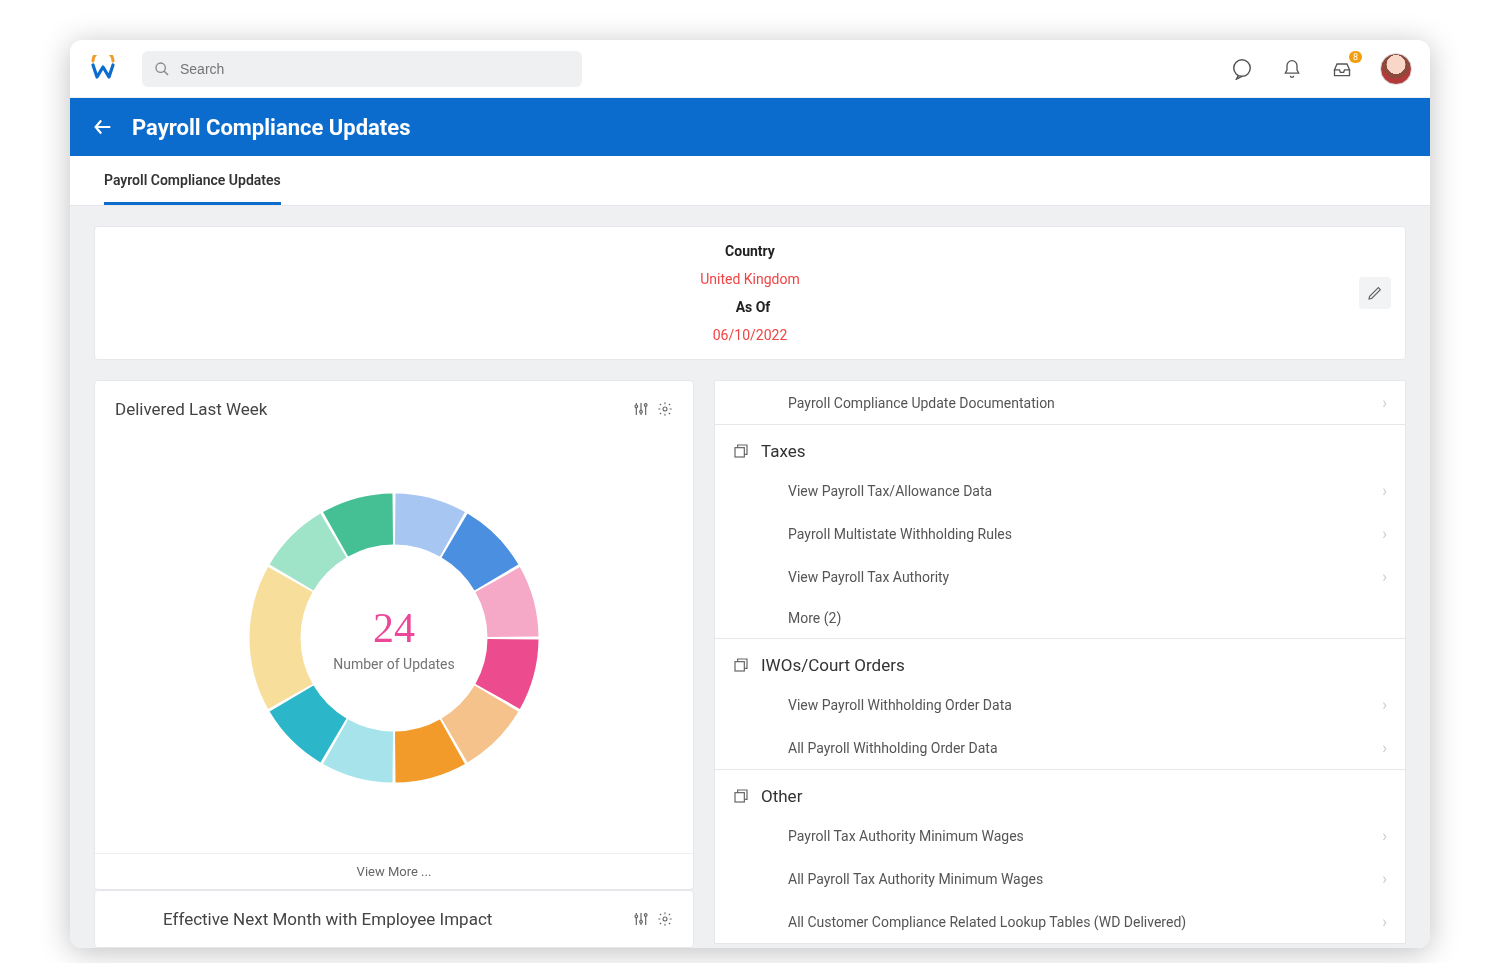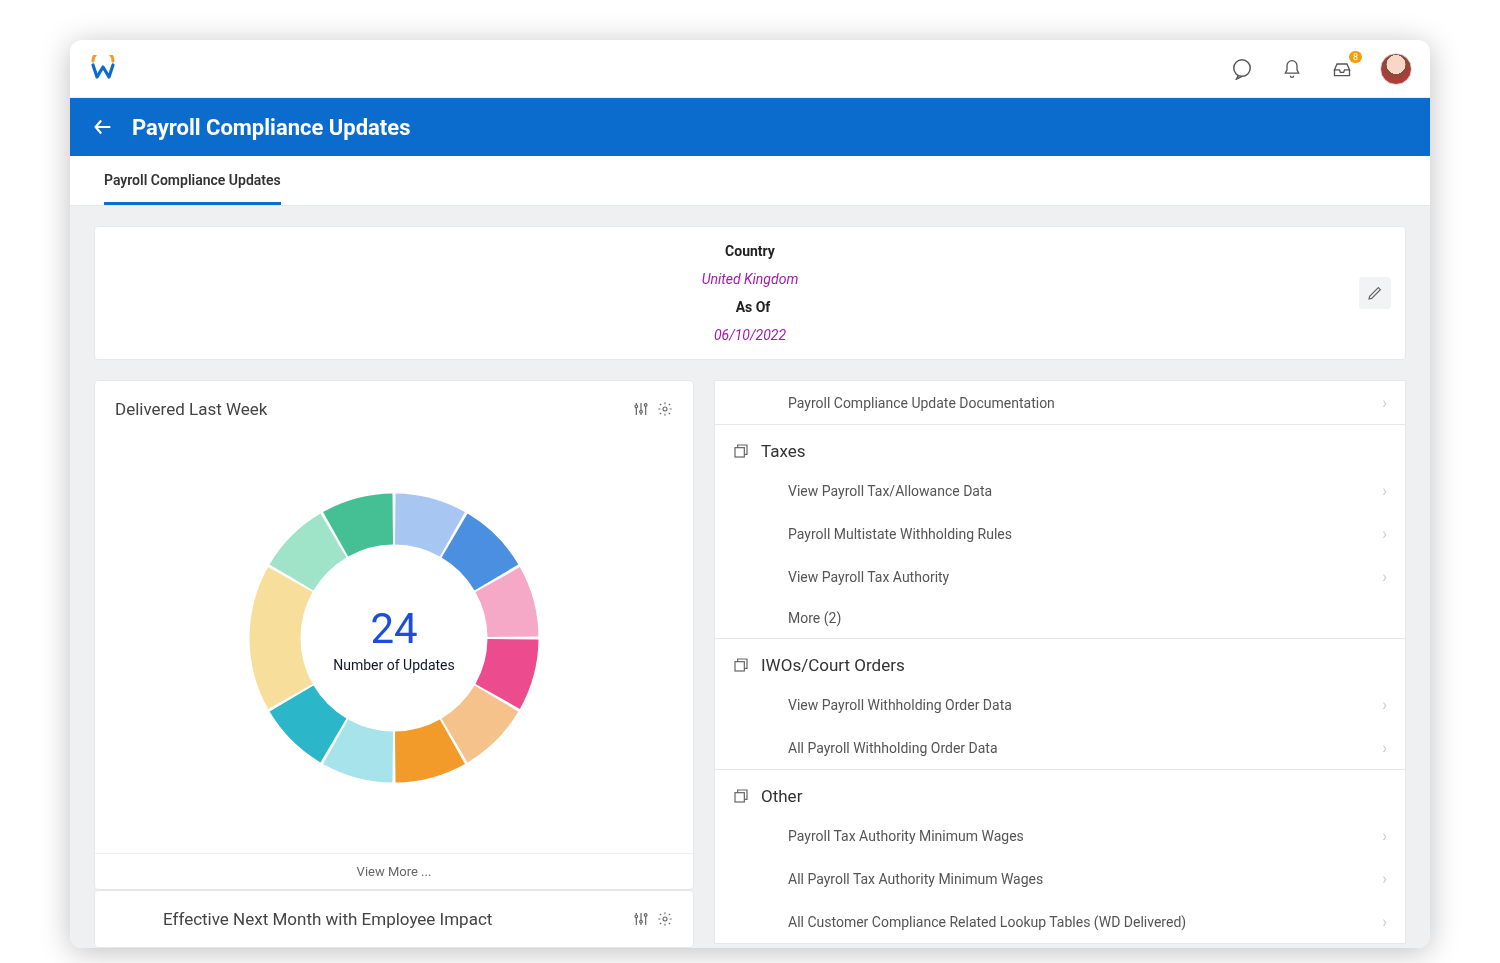--- a/index.html
+++ b/index.html
@@ -100,21 +100,21 @@
     display: flex;
     align-items: center;
     gap: 12px;
     font-size: 14px;
     color: #333;
     margin-bottom: 20px;
     position: relative;
     flex-direction: column;
   }
   .filter-bar .label { font-weight: 700; color:#222;}
-  .filter-bar .val { color: #a21caf; font-style: italic; }
+  .filter-bar .val { color: #ef4444; }
   .edit-btn {
     position:absolute; right:14px; top:50%; transform:translateY(-50%);
     width:32px; height:32px; background:#f1f3f4; border-radius:4px;
     display:flex; align-items:center; justify-content:center; cursor:pointer;
   }
   .columns {
     display: flex; gap: 20px;
   }
   .left-col { flex: 0 0 600px; display:flex; flex-direction:column; }
   .right-col { flex: 1; }
@@ -127,22 +127,22 @@
   }
   .card-title { font-size: 17px; font-weight: 400; color:#444; }
   .card-tools { display:flex; gap:8px; color:#666; }
   .donut-wrap {
     display:flex; align-items:center; justify-content:center;
     height: 430px; position:relative;
   }
   .donut-center {
     position:absolute; text-align:center; color:#555;
   }
-  .donut-center .big { font-size: 42px; color:#1d4ed8; }
-  .donut-center .lbl { font-size: 14px; color:#0f172a; margin-top:4px;}
+  .donut-center .big { font-size: 42px; color:#ec4899;font-family:Liberation Serif, serif; }
+  .donut-center .lbl { font-size: 14px; color:#737373; margin-top:4px;}
   .card-footer {
     border-top:1px solid #eee; text-align:center;
     padding:10px 16px; font-size:13px; color:#666; cursor:pointer;
   }
   .second-card .card-header { padding: 18px 20px; margin-left: 48px; }
   
   .panel { background:#fff; border:1px solid #e5e7eb; }
   .panel + .panel { border-top: none; }
   .panel-head {
     display:flex; align-items:center; gap:12px;
@@ -162,20 +162,29 @@
 <body>
 
 <div class="window">
 
   <div class="topbar">
     <div class="logo">
       <svg width="28" height="28" viewBox="0 0 28 28">
         <path d="M4 6 A10 10 0 0 1 24 6" stroke="#f29b2a" stroke-width="3" fill="none" stroke-linecap="round"></path>
         <path d="M4 10 L8 22 L14 12 L20 22 L24 10" stroke="#0c6cce" stroke-width="3.2" fill="none" stroke-linecap="round" stroke-linejoin="round"></path>
       </svg>
+    </div>
+    <div class="search-box">
+      <span>
+        <svg width="16" height="16" viewBox="0 0 24 24" fill="none" stroke="#888" stroke-width="2">
+            <circle cx="10" cy="10" r="7"></circle>
+            <line x1="21" y1="21" x2="15" y2="15"></line>
+          </svg>
+      </span>
+      <input type="text" placeholder="Search" style="">
     </div>
     <div class="topbar-spacer"></div>
     <div class="top-icons">
       <div class="icon-btn">
         <svg width="22" height="22" viewBox="0 0 24 24" fill="none" stroke="#555" stroke-width="1.6">
             <circle cx="12" cy="11" r="9"></circle>
             <path d="M8 19 L6 23 L12 20"></path>
           </svg>
       </div>
       <div class="icon-btn">

